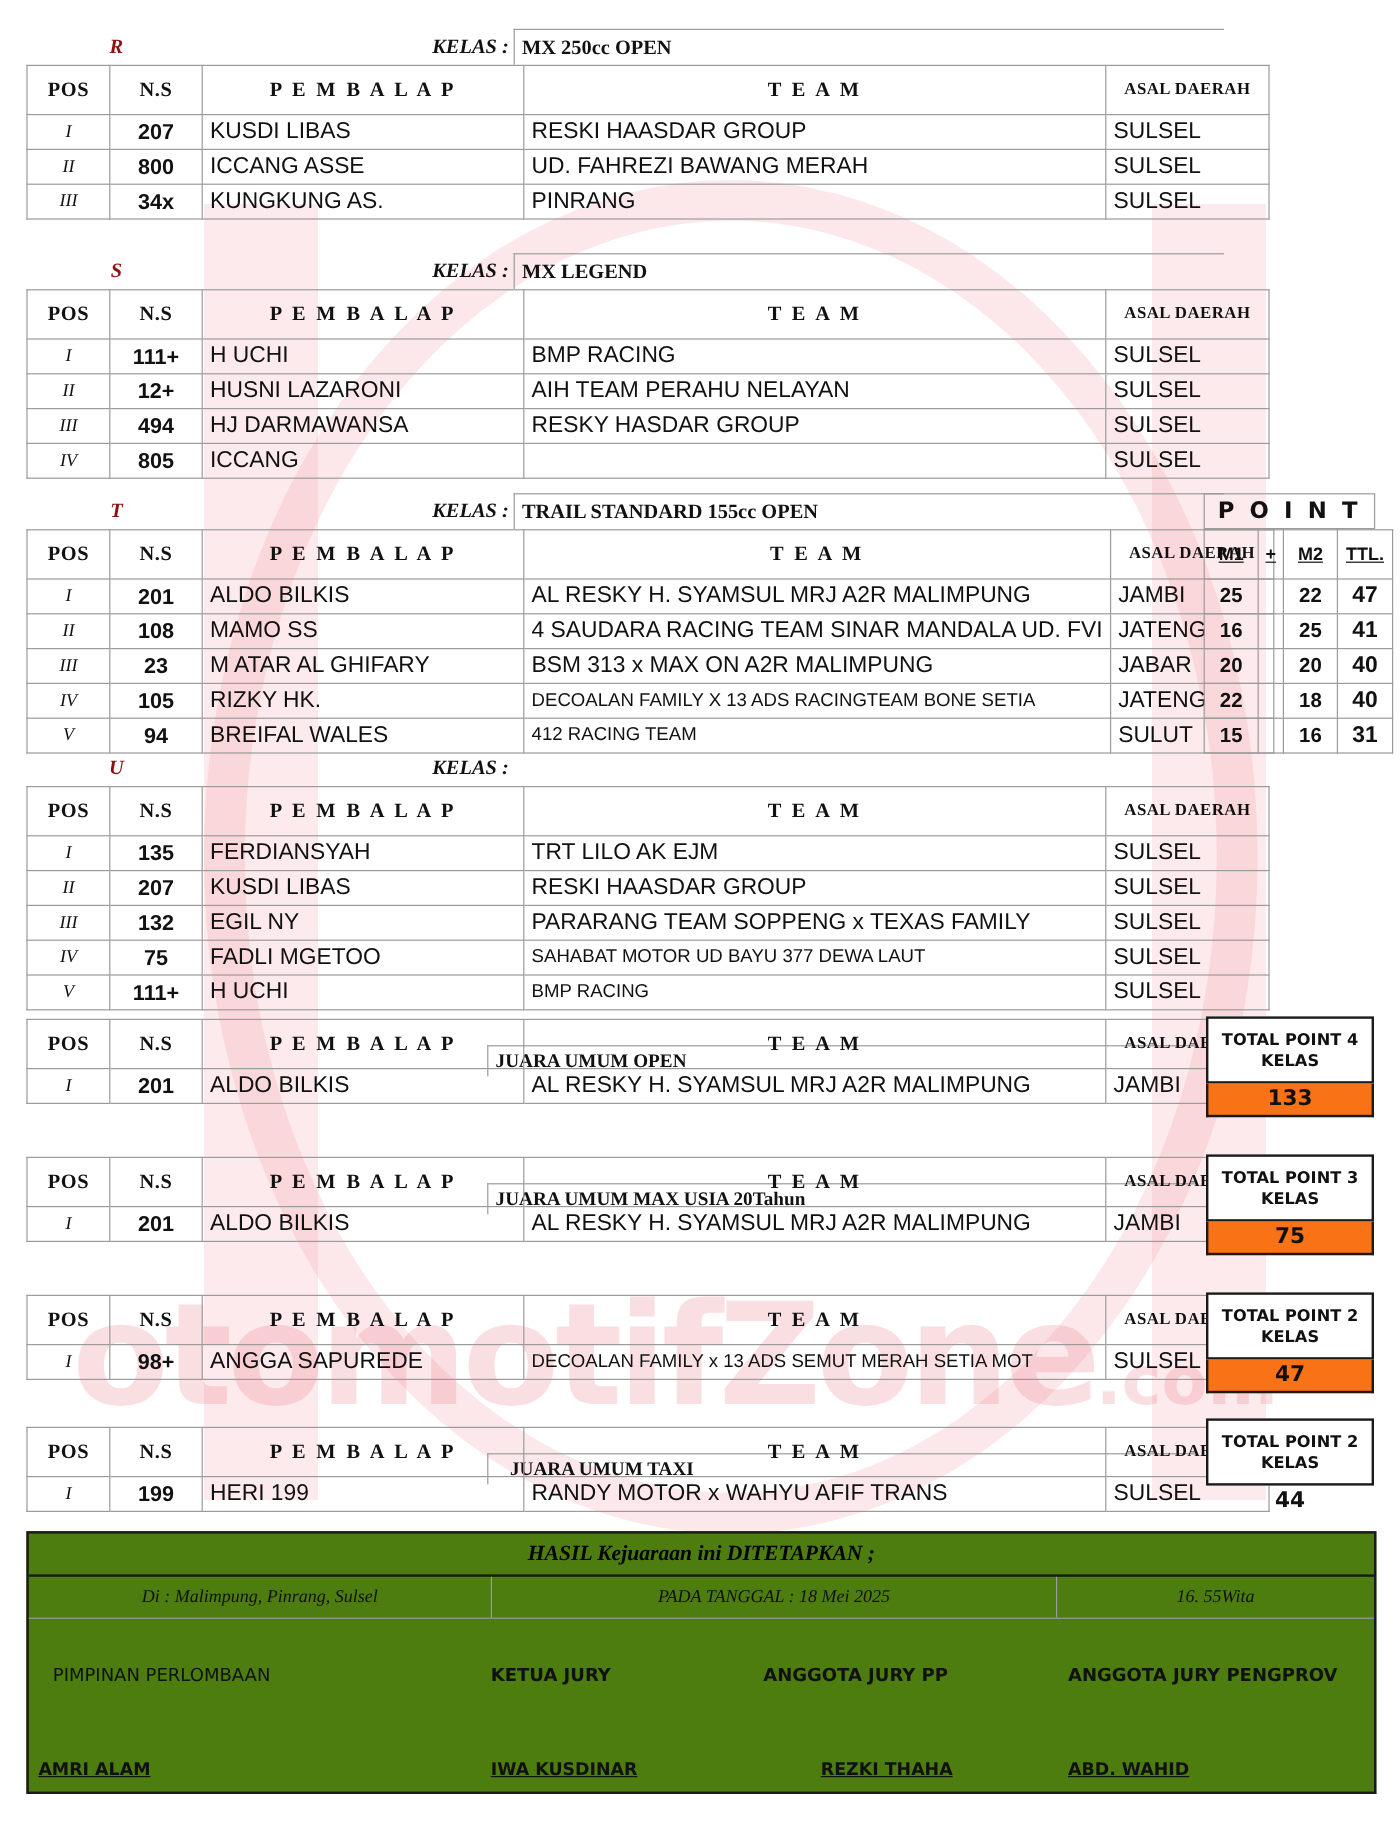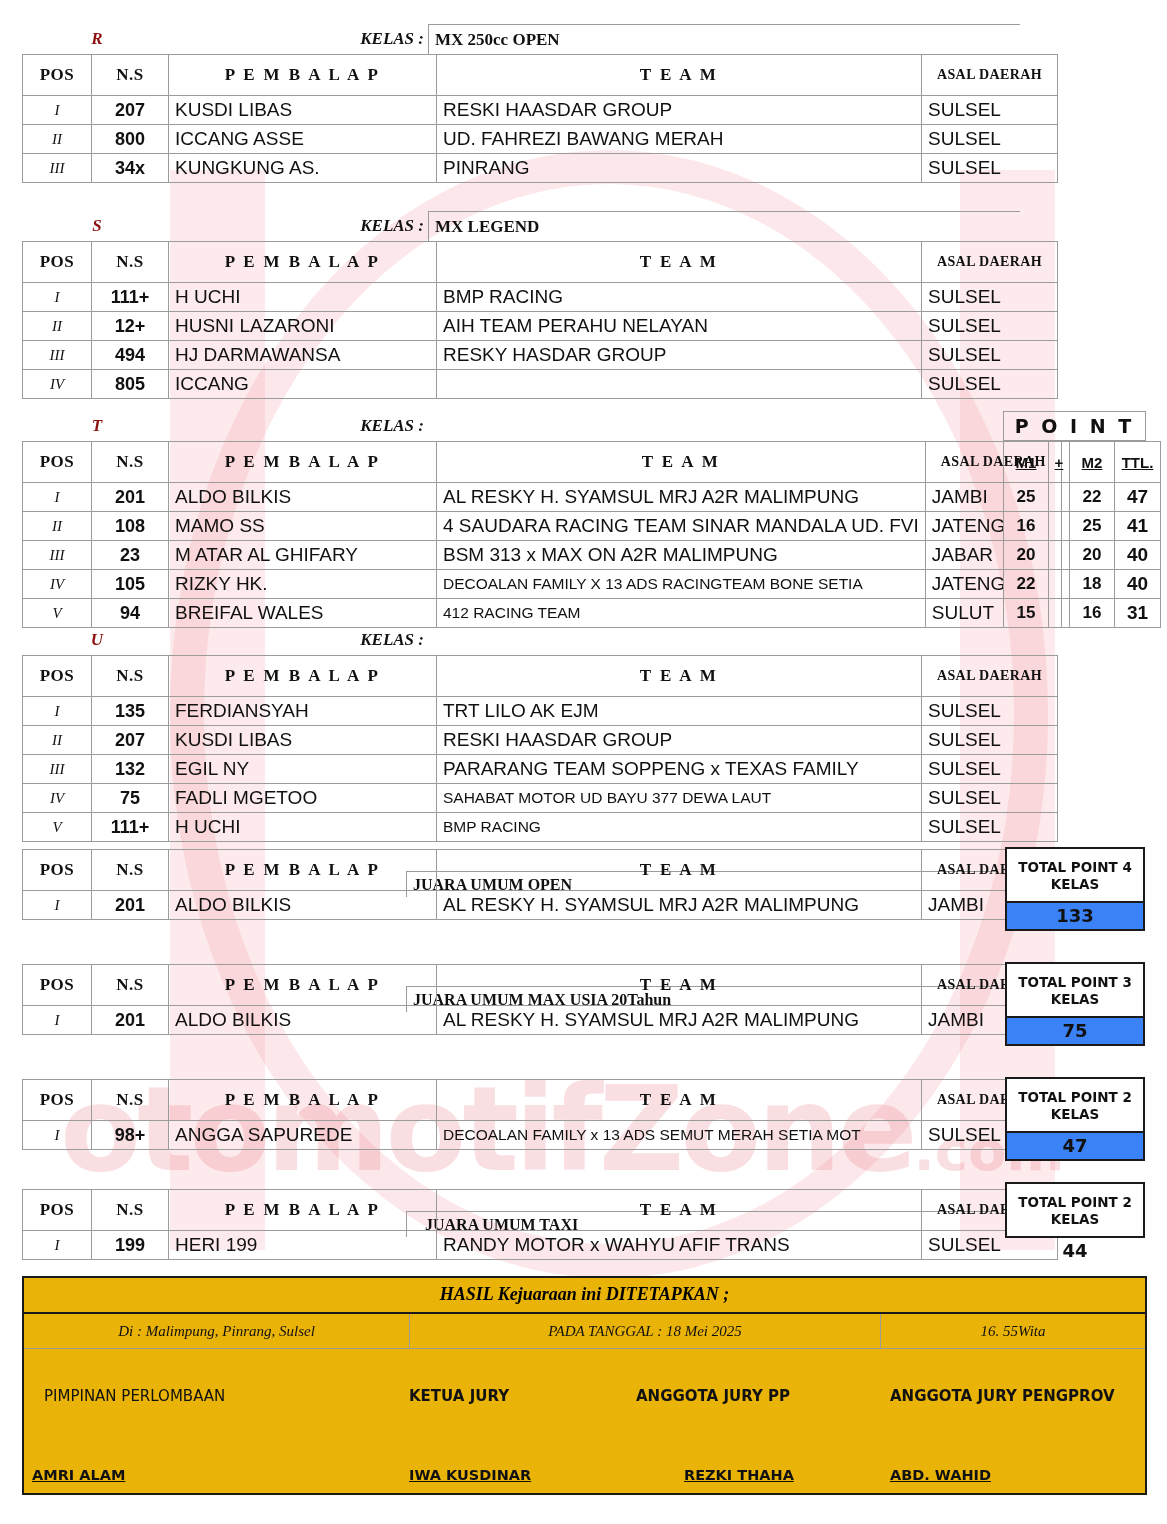--- a/index.html
+++ b/index.html
@@ -118,30 +118,30 @@
   .tp-box{
     position:absolute;width:140px;box-sizing:border-box;
     border:2px solid #1a1a1a;background:#ffffff;
     text-align:center;
     font-family:"DejaVu Sans",sans-serif;font-weight:bold;font-size:13.5px;
     color:#111;line-height:17px;
     padding-top:10px;height:56px;
   }
   .tp-val{
     position:absolute;width:140px;box-sizing:border-box;
-    border:2px solid #1a1a1a;border-top:none;background:#3b82f6;
+    border:2px solid #1a1a1a;border-top:none;background:#f97316;
     text-align:center;height:28px;line-height:26px;
     font-family:"DejaVu Sans",sans-serif;font-weight:bold;font-size:18px;color:#111;
   }
   .tp-val.plain{border:none;background:transparent;}
 
   
   #footer{
     position:absolute;left:22px;top:1276px;width:1125px;height:219px;
-    border:2px solid #1a1a1a;box-sizing:border-box;background:#eab308;z-index:3;
+    border:2px solid #1a1a1a;box-sizing:border-box;background:#4d7c0f;z-index:3;
   }
   .f-title{
     height:34px;line-height:33px;text-align:center;
     border-bottom:2px solid #1a1a1a;
     font-family:"Liberation Serif",serif;font-weight:bold;font-style:italic;font-size:18px;
   }
   .f-meta{display:flex;height:34px;border-bottom:1px solid #9b9b9b;}
   .f-meta div{
     display:flex;align-items:center;justify-content:center;
     font-family:"Liberation Serif",serif;font-style:italic;font-size:15px;color:#111;
@@ -249,20 +249,21 @@
             <td class="c-rider">ICCANG</td>
             <td class="c-team"></td>
             <td class="c-asal">SULSEL</td>
           </tr>
         </tbody>
       </table>
     </div>
     <div class="capline" style="left: 22px; top: 411px; width: 990px;">
       <div class="cap-letter">T</div>
       <div class="cap-kelas">KELAS :</div>
+      <div class="cap-value">TRAIL STANDARD 155cc OPEN</div>
     </div>
     <div class="blk" style="left: 22px; top: 441px;">
       <table class="grid">
         <tbody>
           <tr class="hdr">
             <td class="c-pos t-pos">POS</td>
             <td class="c-ns t-ns">N.S</td>
             <td class="c-rider">P E M B A L A P</td>
             <td class="c-team">T E A M</td>
             <td class="c-asal t-asal">ASAL DAERAH</td>

